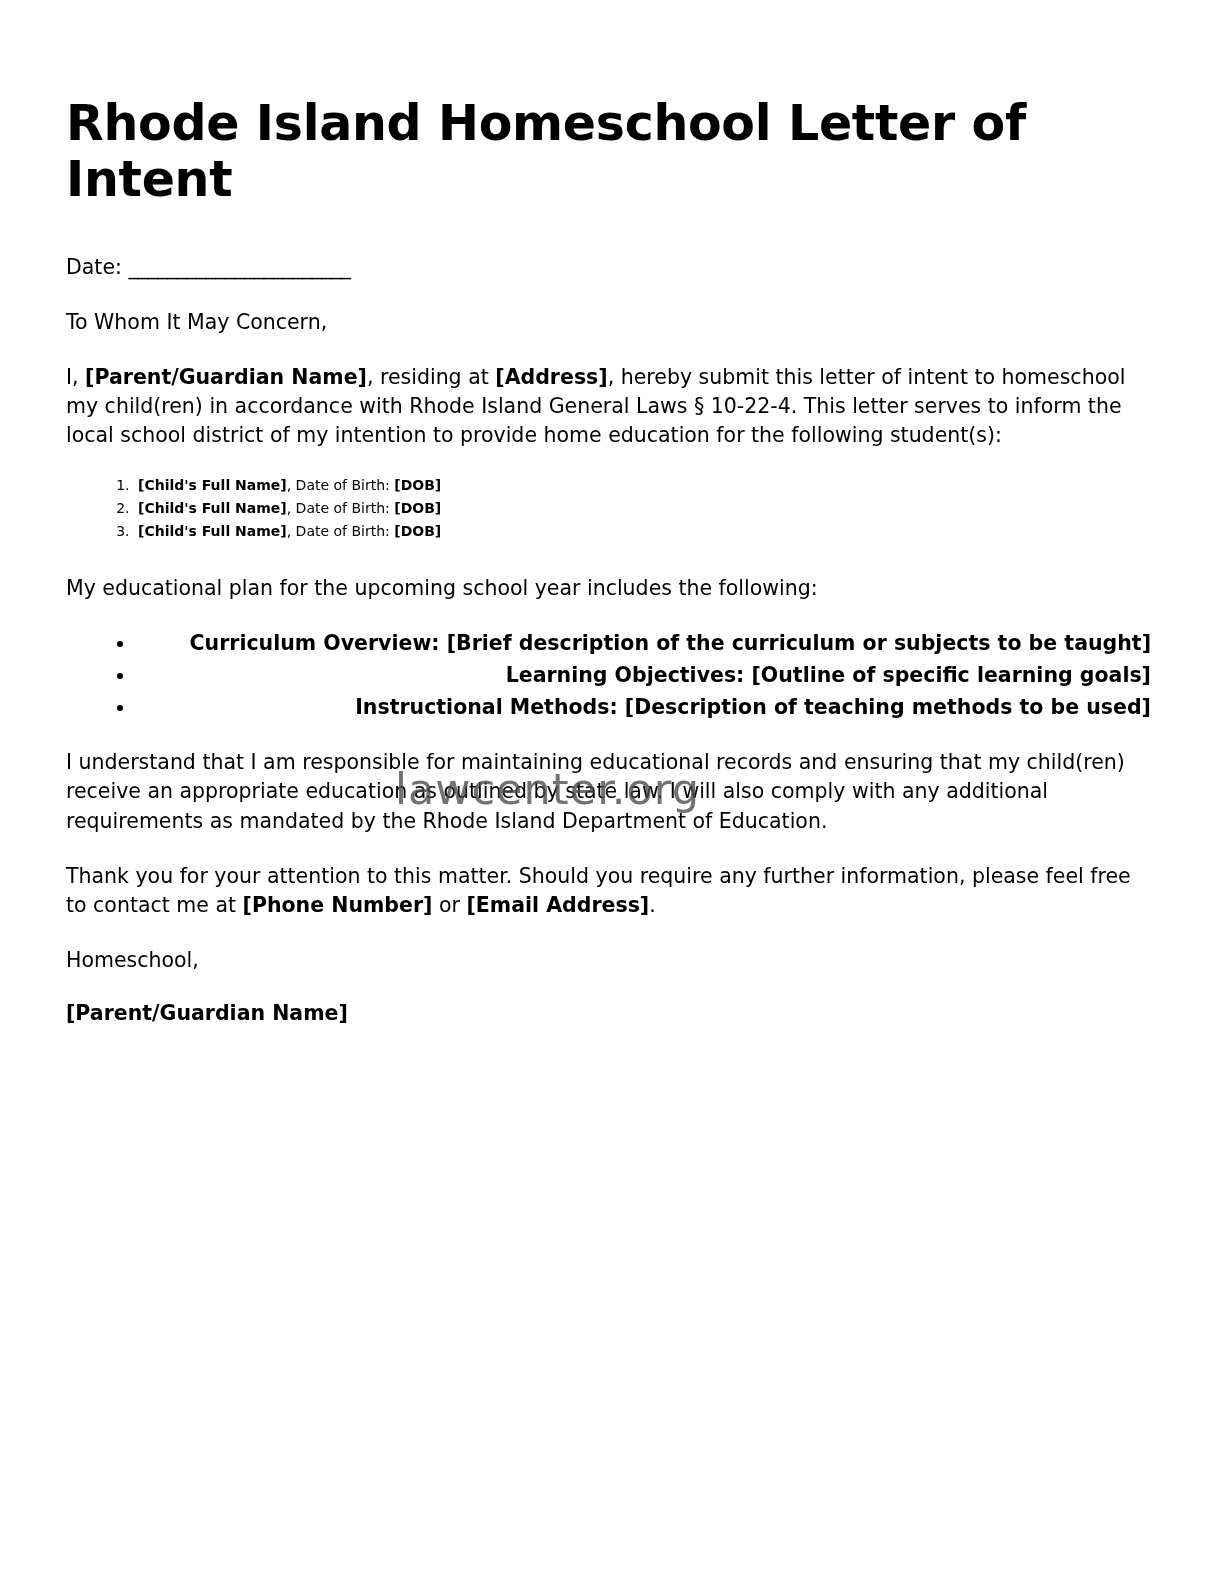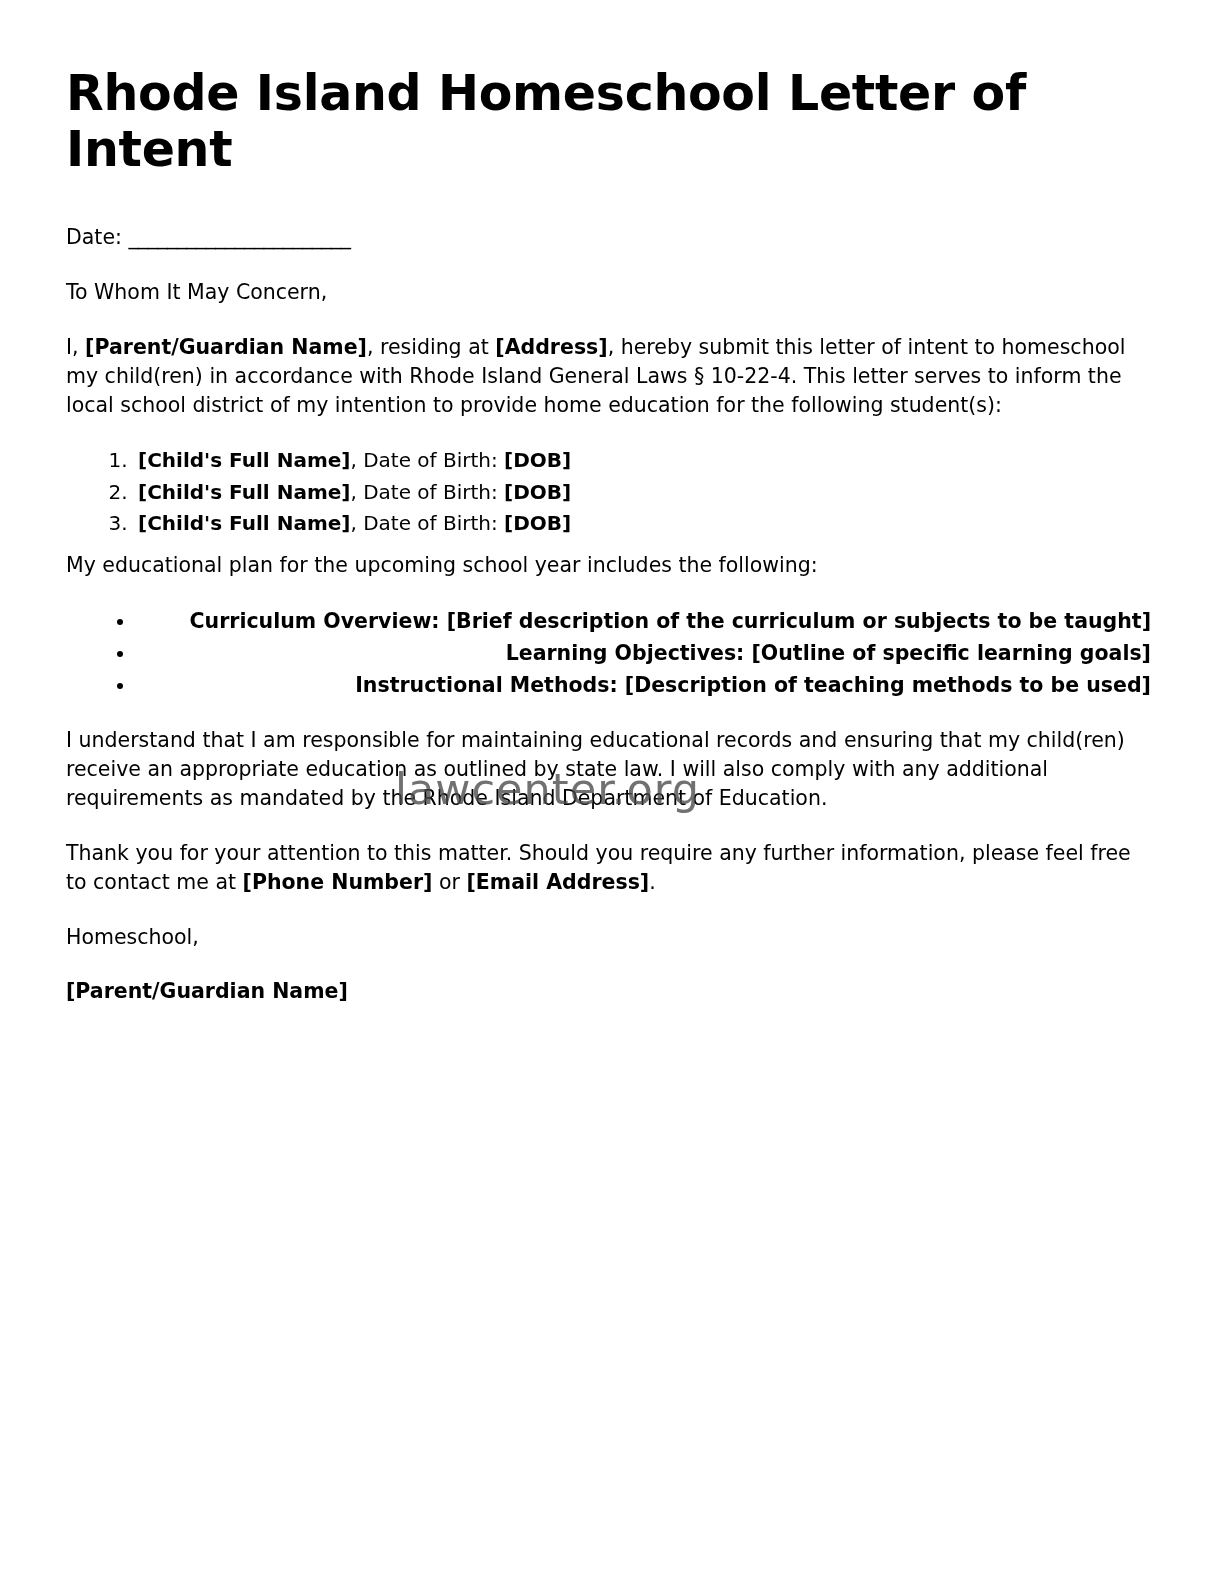--- a/index.html
+++ b/index.html
@@ -13,21 +13,21 @@
     font-family: "DejaVu Sans", sans-serif;
     color: #000000;
     position: relative;
     overflow: hidden;
   }
   .page {
     position: relative;
     width: 1231px;
     height: 1593px;
     box-sizing: border-box;
-    padding: 66px 80px 0 66px;
+    padding: 96px 80px 0 66px;
   }
   .doc-title {
     font-size: 49px;
     font-weight: 700;
     line-height: 1.15;
     letter-spacing: -0.3px;
     margin: 0 0 44px 0;
     max-width: 985px;
   }
   p.para {
@@ -39,23 +39,23 @@
   }
   .date-line {
     margin-bottom: 30px;
     white-space: nowrap;
   }
   .underline-blank {
     letter-spacing: -0.6px;
     margin-top: 43px;
   }
   ol.children-list {
-    margin: 0 0 14px 0;
+    margin: 0 0 32px 0;
     padding-left: 68px;
-    font-size: 20px;
+    font-size: 14px;
     line-height: 1.42;
   }
   ol.children-list li {
     margin: 0 0 3px 0;
     padding-left: 4px;
   }
   ul.plan-list {
     margin: 0 0 26px 0;
     padding-left: 70px;
     font-size: 20.5px;

